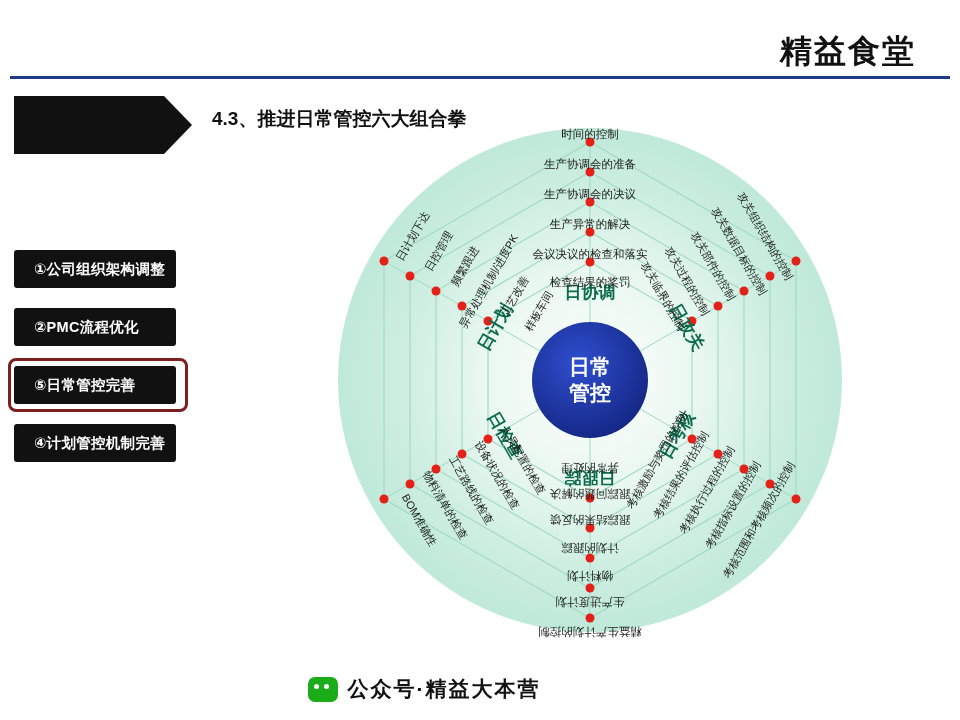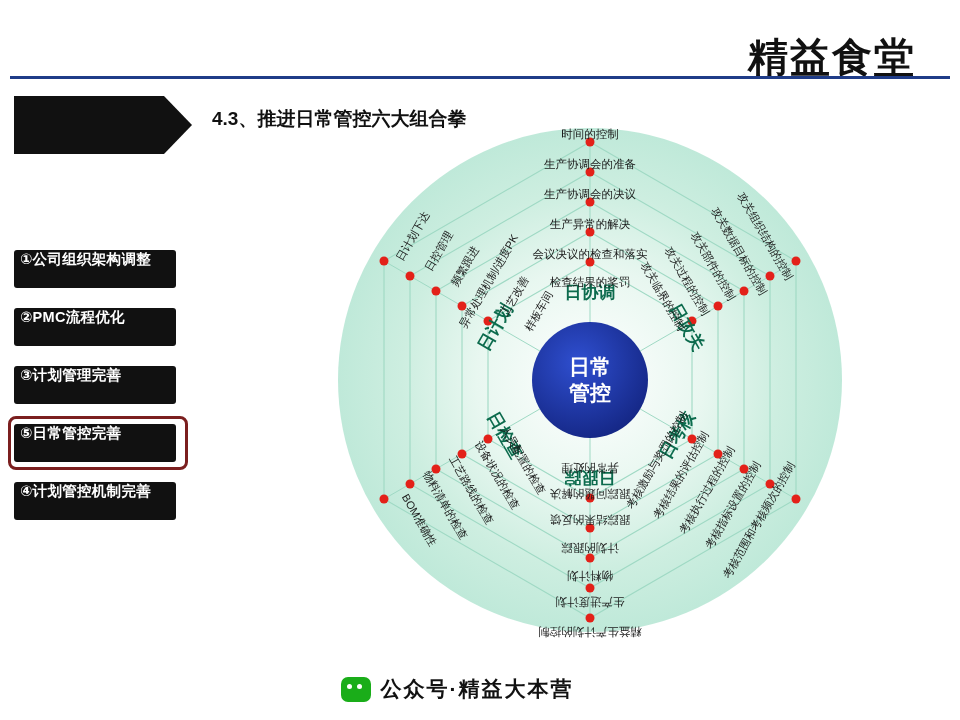--- a/index.html
+++ b/index.html
@@ -8,21 +8,21 @@
     font-family:"Liberation Sans","DejaVu Sans",sans-serif;
     overflow:hidden;position:relative;
   }
   
   .header{position:absolute;left:0;top:0;width:960px;height:80px;}
   .header-title{
     position:absolute;left:14px;top:36px;font-size:22px;font-weight:bold;color:#111;
     letter-spacing:1px;white-space:nowrap;
   }
   .header-brand{
-    position:absolute;right:44px;top:30px;font-size:40px;font-weight:bold;color:#111;
+    position:absolute;right:44px;top:30px;font-size:32px;font-weight:bold;color:#111;
     letter-spacing:2px;white-space:nowrap;
   }
   .header-rule{
     position:absolute;left:10px;top:76px;width:940px;height:3px;background:#1f3c88;
   }
   
   .tag{
     position:absolute;left:14px;top:96px;width:178px;height:58px;
   }
   .tag svg{position:absolute;left:0;top:0;}
@@ -33,39 +33,39 @@
   }
   .section-title{
     position:absolute;left:212px;top:106px;font-size:19px;font-weight:bold;color:#111;
     white-space:nowrap;
   }
   
   .list{position:absolute;left:14px;top:250px;width:190px;}
   .list-item{
     position:relative;width:162px;height:38px;margin-bottom:20px;
     background:#111111;color:#ffffff;border-radius:3px;
-    display:flex;align-items:flex-start;padding-left:6px;
+    display:flex;align-items:center;padding-left:20px;
     font-size:14.5px;font-weight:bold;letter-spacing:.3px;
     box-sizing:border-box;
   }
   .list-item.highlight{
     outline:none;
   }
   .hl-box{
     position:absolute;left:-6px;top:-8px;width:180px;height:54px;
     border:3px solid #7b1f1f;border-radius:8px;box-sizing:border-box;
     pointer-events:none;
   }
   
   .diagram{position:absolute;left:330px;top:120px;width:520px;height:520px;}
   .diagram svg{display:block;}
   
   .footer{
     position:absolute;left:0;bottom:0;width:848px;height:62px;
-    display:flex;align-items:center;justify-content:center;gap:10px;padding-left:33px;
+    display:flex;align-items:center;justify-content:center;gap:10px;
   }
   .wechat-icon{
     width:30px;height:25px;border-radius:7px;background:#1aad19;position:relative;display:inline-block;
   }
   .wechat-icon:before{
     content:"";position:absolute;left:6px;top:7px;width:5px;height:5px;border-radius:50%;background:#fff;
   }
   .wechat-icon:after{
     content:"";position:absolute;left:16px;top:7px;width:5px;height:5px;border-radius:50%;background:#fff;
   }
@@ -87,23 +87,20 @@
   </svg>
 </div>
 <div class="section-title">4.3、推进日常管控六大组合拳</div>
 
 <div class="list">
   <div class="list-item">
     <span>①公司组织架构调整</span>
   </div>
   <div class="list-item">
     <span>②PMC流程优化</span>
-  </div>
-  <div class="list-item">
-    <span>③计划管理完善</span>
   </div>
   <div class="list-item highlight">
     <span>⑤日常管控完善</span>
     <span class="hl-box"></span>
   </div>
   <div class="list-item">
     <span>④计划管控机制完善</span>
   </div>
 </div>
 

